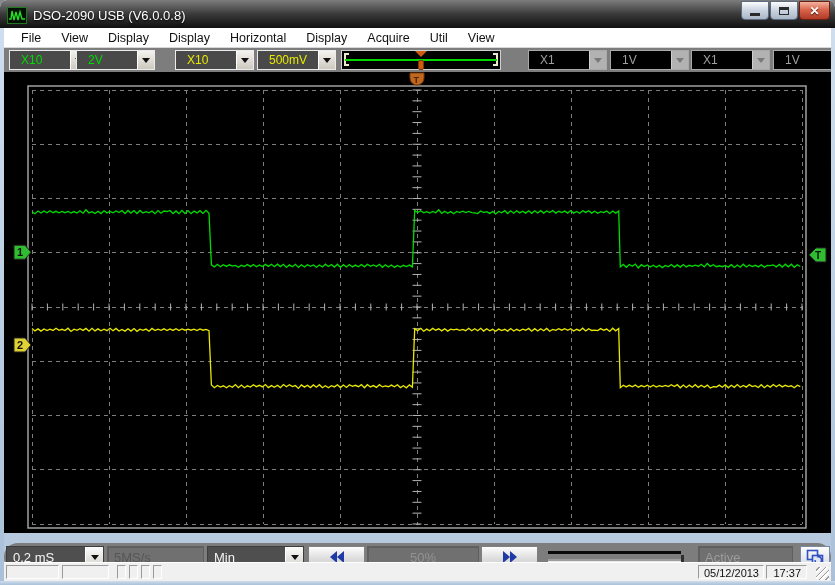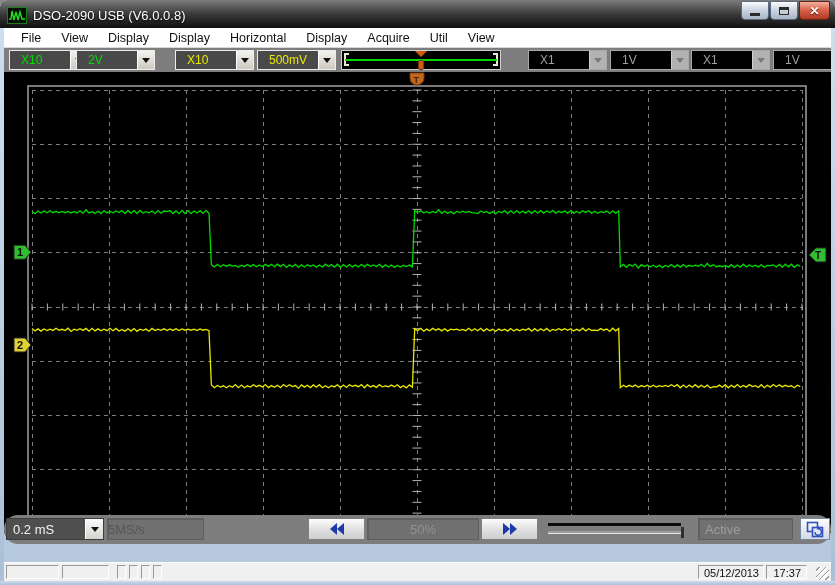--- a/index.html
+++ b/index.html
@@ -47,28 +47,28 @@
   #trigpos-line { position:absolute; left:3px; right:3px; top:8px; height:2px; background:#00d800; }
   #trigpos-marker { position:absolute; left:50%; top:0; transform:translateX(-50%); width:12px; height:18px; }
   #trigpos-marker .tri { width:0; height:0; border:6px solid transparent; border-top:6px solid #cf5a10; margin:0 auto; }
   #trigpos-marker .stem { width:6px; height:10px; background:#cf5a10; border:1px solid #7c340a; border-radius:2px; margin:-3px auto 0; }
 
   
   #scope { position:absolute; left:4px; top:72px; width:827px; height:461px; background:#000; }
   #scope svg { display:block; width:827px; height:461px; }
 
   
-  #bottombar { position:absolute; left:4px; top:515px; width:827px; height:29px; background:#7d7d7d;border-radius:14px; }
+  #bottombar { position:absolute; left:4px; top:543px; width:827px; height:29px; background:#7d7d7d;border-radius:14px; }
   .bb { position:absolute; top:3px; height:22px; }
   .panel-gray { background:#707070; border:1px solid #5f5f5f; box-shadow:inset 1px 1px 0 #606060; font-size:13px; }
   #tb-timebase { left:2px; width:98px; display:flex; border:1px solid #3d3d3d; background:#4f4f4f; }
   #tb-timebase .val, #tb-mode .val { flex:1; color:#f4f4f4; font-size:13px; padding:3px 0 0 6px; }
   #tb-timebase .arrow, #tb-mode .arrow { width:18px; background:linear-gradient(#fbfbfb,#d7d4cd); border-left:1px solid #fff; display:flex; align-items:center; justify-content:center; }
   #tb-timebase .arrow i, #tb-mode .arrow i { width:0; height:0; border:4px solid transparent; border-top:5px solid #111; margin-top:4px; }
-  #tb-rate { left:103px; width:97px; color:#565656; padding:3px 0 0 0; }
+  #tb-rate { left:103px; width:97px; color:#565656; padding:3px 0 0 6px; }
   #tb-mode { left:203px; width:97px; display:flex; border:1px solid #3d3d3d; background:#4f4f4f; }
   .seekbtn { width:57px; background:linear-gradient(#fdfdfd,#dcdcdc 60%,#cfcfcf); border:1px solid #7f7f7f;
     display:flex; align-items:center; justify-content:center; }
   #btn-seek-left { left:304px; }
   #btn-seek-right { left:477px; }
   #tb-percent { left:363px; width:112px; color:#929292; text-align:center; padding-top:3px; }
   #tb-slider { left:540px; width:150px; }
   #slider-bar { position:absolute; left:4px; top:5px; width:133px; height:3px; background:#0a0a0a; }
   #slider-groove { position:absolute; left:4px; top:13px; width:133px; height:2px; background:#9d9d9d; box-shadow:0 1px 0 #e8e8e8; }
   #slider-thumb { position:absolute; left:137px; top:9px; width:3px; height:11px; background:#2e2e2e; }
@@ -332,20 +332,26 @@
   </div>
 
   <div id="bottombar">
     <div id="tb-timebase" class="bb">
       <span class="val">0.2 mS</span>
       <span class="arrow">
           <i></i>
         </span>
     </div>
     <div id="tb-rate" class="bb panel-gray">5MS/s</div>
+    <div id="tb-mode" class="bb">
+      <span class="val">Min</span>
+      <span class="arrow">
+          <i></i>
+        </span>
+    </div>
     <div id="btn-seek-left" class="bb seekbtn">
       <svg width="20" height="16" viewBox="0 0 20 16">
         <polygon points="10,2 3,8 10,14" fill="#1f3aa5"></polygon>
           <polygon points="17,2 10,8 17,14" fill="#1f3aa5"></polygon>
       </svg>
     </div>
     <div id="tb-percent" class="bb panel-gray">50%</div>
     <div id="btn-seek-right" class="bb seekbtn">
       <svg width="20" height="16" viewBox="0 0 20 16">
         <polygon points="10,2 17,8 10,14" fill="#1f3aa5"></polygon>

